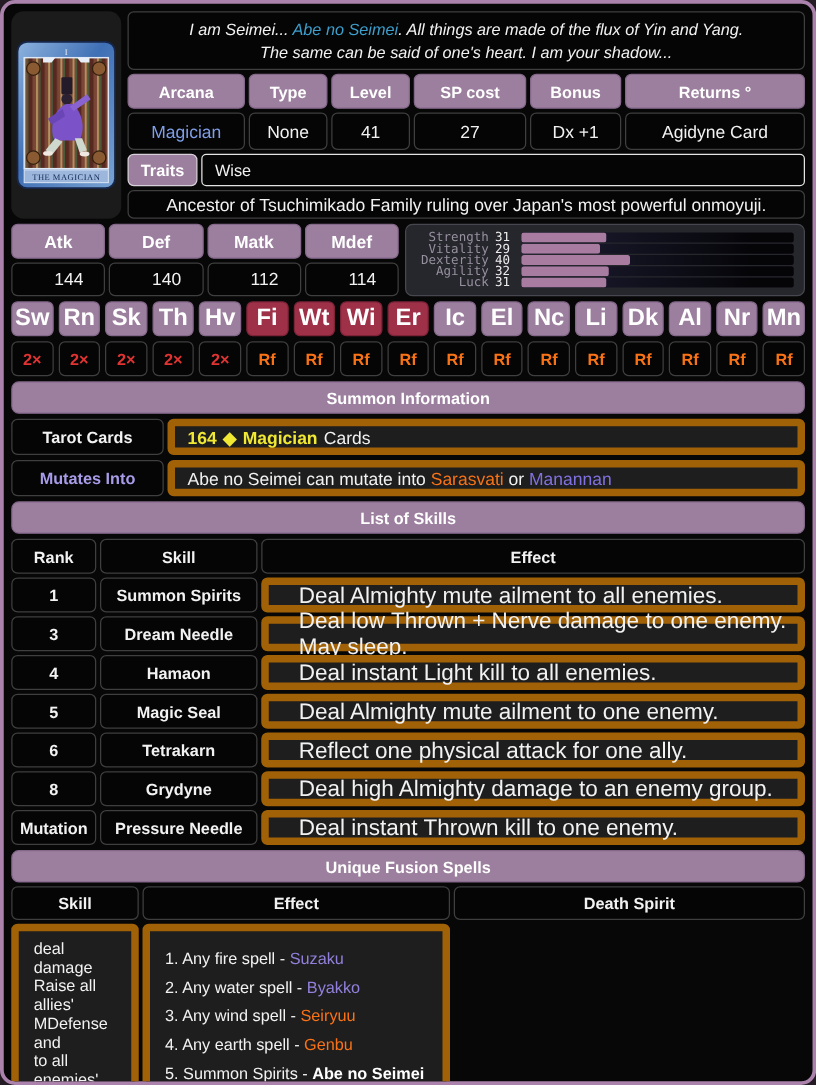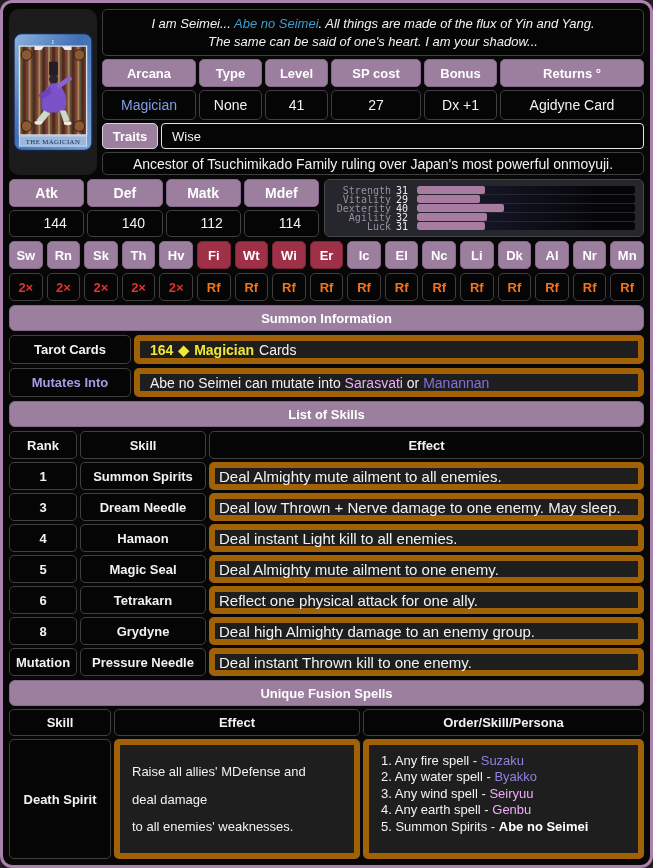--- a/index.html
+++ b/index.html
@@ -76,48 +76,48 @@
   .stat-row { display: flex; align-items: center; gap: 5px; height: 9px; font-size: 10px; }
   .stat-label { width: 62px; text-align: right; color: #97909f; flex: none; }
   .stat-val { width: 16px; color: #ececec; flex: none; }
   .stat-track {
     flex: 1; height: 8px; border-radius: 2px; overflow: hidden;
     background: linear-gradient(90deg, #1e1e36 0%, #050508 85%);
   }
   .stat-fill { display: block; height: 100%; background: #a87ba0; border-radius: 2px; }
   
   .res-grid { display: grid; grid-template-columns: repeat(17, 1fr); gap: 4px; height: 28px; flex: none; }
-  .res-grid .hdr { font-size: 13px; }
+  .res-grid .hdr { font-size: 19px; }
   .res-v { font-size: 13px; font-weight: bold; }
   .weak { color: #e23333; }
   .reflect { color: #f97316; }
   
   .label-row { display: flex; gap: 3px; height: 29px; flex: none; }
   .row-label { width: 122px; flex: none; font-weight: bold; font-size: 13px; }
   .row-value { flex: 1; display: flex; align-items: center; padding-left: 10px; font-size: 14px; }
   .row-value span { margin-right: 5px; white-space: pre; }
   .yellow { color: #f0e832; font-weight: bold; }
   .ylw-num { color: #f0e832; font-weight: bold; }
   
   .skills-grid { display: grid; grid-template-columns: 68px 126px 1fr; gap: 3px; }
   .skills-grid > div { height: 28px; }
   .th-cell { background: #050505; border: 1px solid #3f3f3f; border-radius: 5px; font-weight: bold; font-size: 13px; }
   .rank-cell, .skill-cell { font-weight: bold; font-size: 13px; }
-  .effect-cell { justify-content: flex-start; padding-left: 4px; font-size: 15px; }
+  .effect-cell { justify-content: flex-start; padding-left: 24px; font-size: 18px; }
   
   .fusion-wrap { flex: 1; display: flex; flex-direction: column; gap: 3px; }
   .fusion-grid { flex: 1; display: grid; grid-template-columns: 102px 246px 1fr; grid-template-rows: 27px 1fr; gap: 3px; }
   .fusion-effect { display: flex; flex-direction: column; justify-content: space-evenly; padding: 6px 12px; font-size: 13px; }
   .fusion-order { display: flex; flex-direction: column; justify-content: space-evenly; padding: 6px 0 18px 12px; font-size: 13px; }
   .fusion-order span { white-space: pre; }
   
   .lnk { cursor: pointer; text-decoration: none; }
   .lnk-teal { color: #3d9ecc; }
   .lnk-peri { color: #7f9fe8; }
-  .lnk-blue { color: #f0abfc; }
+  .lnk-blue { color: #f97316; }
   .lnk-lav { color: #8071e0; }
   .lnk-vis { color: #9280dc; }
   .mutates-label { color: #a89ce8; }
   .bold-white { font-weight: bold; color: #fff; }
 </style>
 </head>
 <body>
 
 <div class="page">
 
@@ -338,26 +338,25 @@
     <div class="blk center rank-cell">Mutation</div>
     <div class="blk center skill-cell">Pressure Needle</div>
     <div class="dark center effect-cell">Deal instant Thrown kill to one enemy.</div>
   </div>
 
   <div class="fusion-wrap">
     <div class="section-bar">Unique Fusion Spells</div>
     <div class="fusion-grid">
       <div class="th-cell center">Skill</div>
       <div class="th-cell center">Effect</div>
-      <div class="th-cell center">Order/Skill/Persona</div>
 
       <div class="blk center skill-cell">Death Spirit</div>
       <div class="dark fusion-effect">
+        <div>deal damage</div>
         <div>Raise all allies' MDefense and</div>
-        <div>deal damage</div>
         <div>to all enemies' weaknesses.</div>
       </div>
       <div class="dark fusion-order">
         <div><span>1. Any fire spell - </span><span class="lnk lnk-vis">Suzaku</span></div>
         <div><span>2. Any water spell - </span><span class="lnk lnk-vis">Byakko</span></div>
         <div><span>3. Any wind spell - </span><span class="lnk lnk-blue">Seiryuu</span></div>
         <div><span>4. Any earth spell - </span><span class="lnk lnk-blue">Genbu</span></div>
         <div><span>5. Summon Spirits - </span><span class="bold-white">Abe no Seimei</span></div>
       </div>
     </div>

